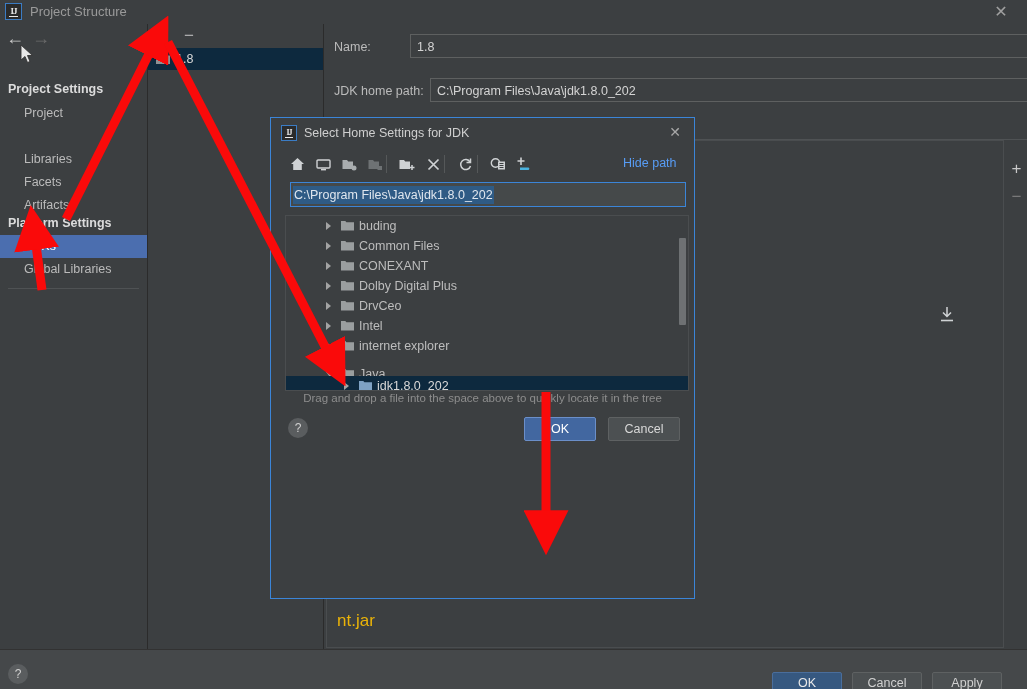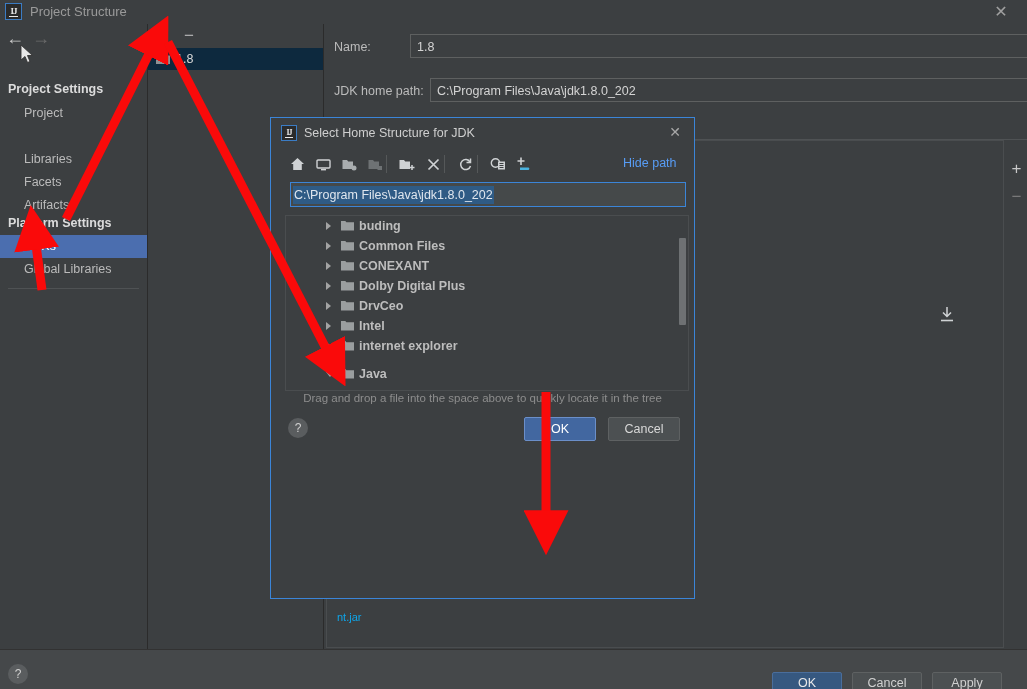--- a/index.html
+++ b/index.html
@@ -93,21 +93,21 @@
     position:absolute;left:0;top:90px;width:703px;height:25px;
     border-bottom:1px solid #4f5254;
   }
   #tab-classpath{
     position:absolute;left:320px;top:4px;font-size:12.5px;color:#cfcfcf;cursor:pointer;
   }
   #paths-area{
     position:absolute;left:2px;top:116px;width:678px;height:508px;
     background:#3c3f41;border:1px solid #4a4d4f;box-sizing:border-box;overflow:hidden;
   }
-  .jar-row{position:absolute;left:10px;font-size:11px;color:#0ea5e9;white-space:nowrap;}
+  .jar-row{position:absolute;left:10px;font-size:17px;color:#eab308;white-space:nowrap;}
   #paths-side{
     position:absolute;left:682px;top:116px;width:21px;height:508px;
   }
   .paths-side-btn{
     position:absolute;left:0;width:21px;height:22px;line-height:22px;text-align:center;
     font-size:17px;cursor:pointer;
   }
   #paths-add{top:18px;color:#c8c8c8;}
   #paths-del{top:46px;color:#7c7c7c;}
 
@@ -180,21 +180,21 @@
   .tree-row{
     position:absolute;left:0;width:402px;height:20px;line-height:20px;
     font-size:12.5px;color:#bdbdbd;white-space:nowrap;cursor:pointer;
   }
   .tree-row.selected{background:#0d293e;color:#d8d8d8;}
   .tw{position:absolute;top:6px;width:0;height:0;
       border-left:5px solid #a3a3a3;border-top:4px solid transparent;border-bottom:4px solid transparent;}
   .tw.open{border-left:4px solid transparent;border-right:4px solid transparent;
       border-top:5px solid #a3a3a3;border-bottom:none;top:8px;}
   .fldr{position:absolute;top:4px;width:13px;height:11px;}
-  .tname{position:absolute;top:0;font-weight:bold;}
+  .tname{position:absolute;top:0;}
   #tree-scroll{
     position:absolute;right:2px;top:22px;width:7px;height:87px;background:#6e7173;border-radius:1px;
   }
   #dlg-hint{
     position:absolute;left:0;top:274px;width:423px;text-align:center;
     font-size:11.5px;color:#8d8d8d;
   }
   #dlg-footer{position:absolute;left:0;top:290px;width:423px;height:60px;}
   #dlg-help{
     position:absolute;left:17px;top:10px;width:20px;height:20px;border-radius:50%;
@@ -288,21 +288,21 @@
     <div id="help-circle">?</div>
     <div class="main-btn" id="btn-main-ok">OK</div>
     <div class="main-btn" id="btn-main-cancel">Cancel</div>
     <div class="main-btn" id="btn-main-apply">Apply</div>
   </div>
 
   <div id="dialog">
     <div id="dlg-title-icon">
         <span>IJ</span>
       </div>
-    <div id="dlg-title">Select Home Structure for JDK</div>
+    <div id="dlg-title">Select Home Settings for JDK</div>
     <div id="dlg-close">✕</div>
 
     <div id="dlg-toolbar">
       <div class="tb-icon" style="left:15px">
         <svg width="15" height="14" viewBox="0 0 15 14">
             <path d="M7.5 1 L14 7 L11.8 7 L11.8 13 L3.2 13 L3.2 7 L1 7 Z" fill="#cfd2d4"></path>
           </svg>
       </div>
       <div class="tb-icon" style="left:41px">
         <svg width="15" height="13" viewBox="0 0 15 13">
@@ -418,20 +418,27 @@
           </svg>
           <div class="tname" style="left: 73px;">internet explorer</div>
         </div>
         <div class="tree-row" style="top: 148px;">
           <div class="tw open" style="left: 40px;"></div>
           <svg class="fldr" viewBox="0 0 13 11" style="left: 55px;">
             <path d="M0 1 L4.3 1 L5.4 2.3 L13 2.3 L13 10.5 L0 10.5 Z" fill="#9a9e9f"></path>
           </svg>
           <div class="tname" style="left: 73px;">Java</div>
         </div>
+        <div class="tree-row selected" style="top: 160px;">
+          <div class="tw" style="left: 58px;"></div>
+          <svg class="fldr" viewBox="0 0 13 11" style="left: 73px;">
+            <path d="M0 1 L4.3 1 L5.4 2.3 L13 2.3 L13 10.5 L0 10.5 Z" fill="#7ea2c4"></path>
+          </svg>
+          <div class="tname" style="left: 91px;">jdk1.8.0_202</div>
+        </div>
         <div id="tree-scroll"></div>
     </div>
 
     <div id="dlg-hint">Drag and drop a file into the space above to quickly locate it in the tree</div>
 
     <div id="dlg-footer">
       <div id="dlg-help">?</div>
       <div class="dlg-btn" id="btn-ok">OK</div>
       <div class="dlg-btn" id="btn-cancel">Cancel</div>
     </div>

